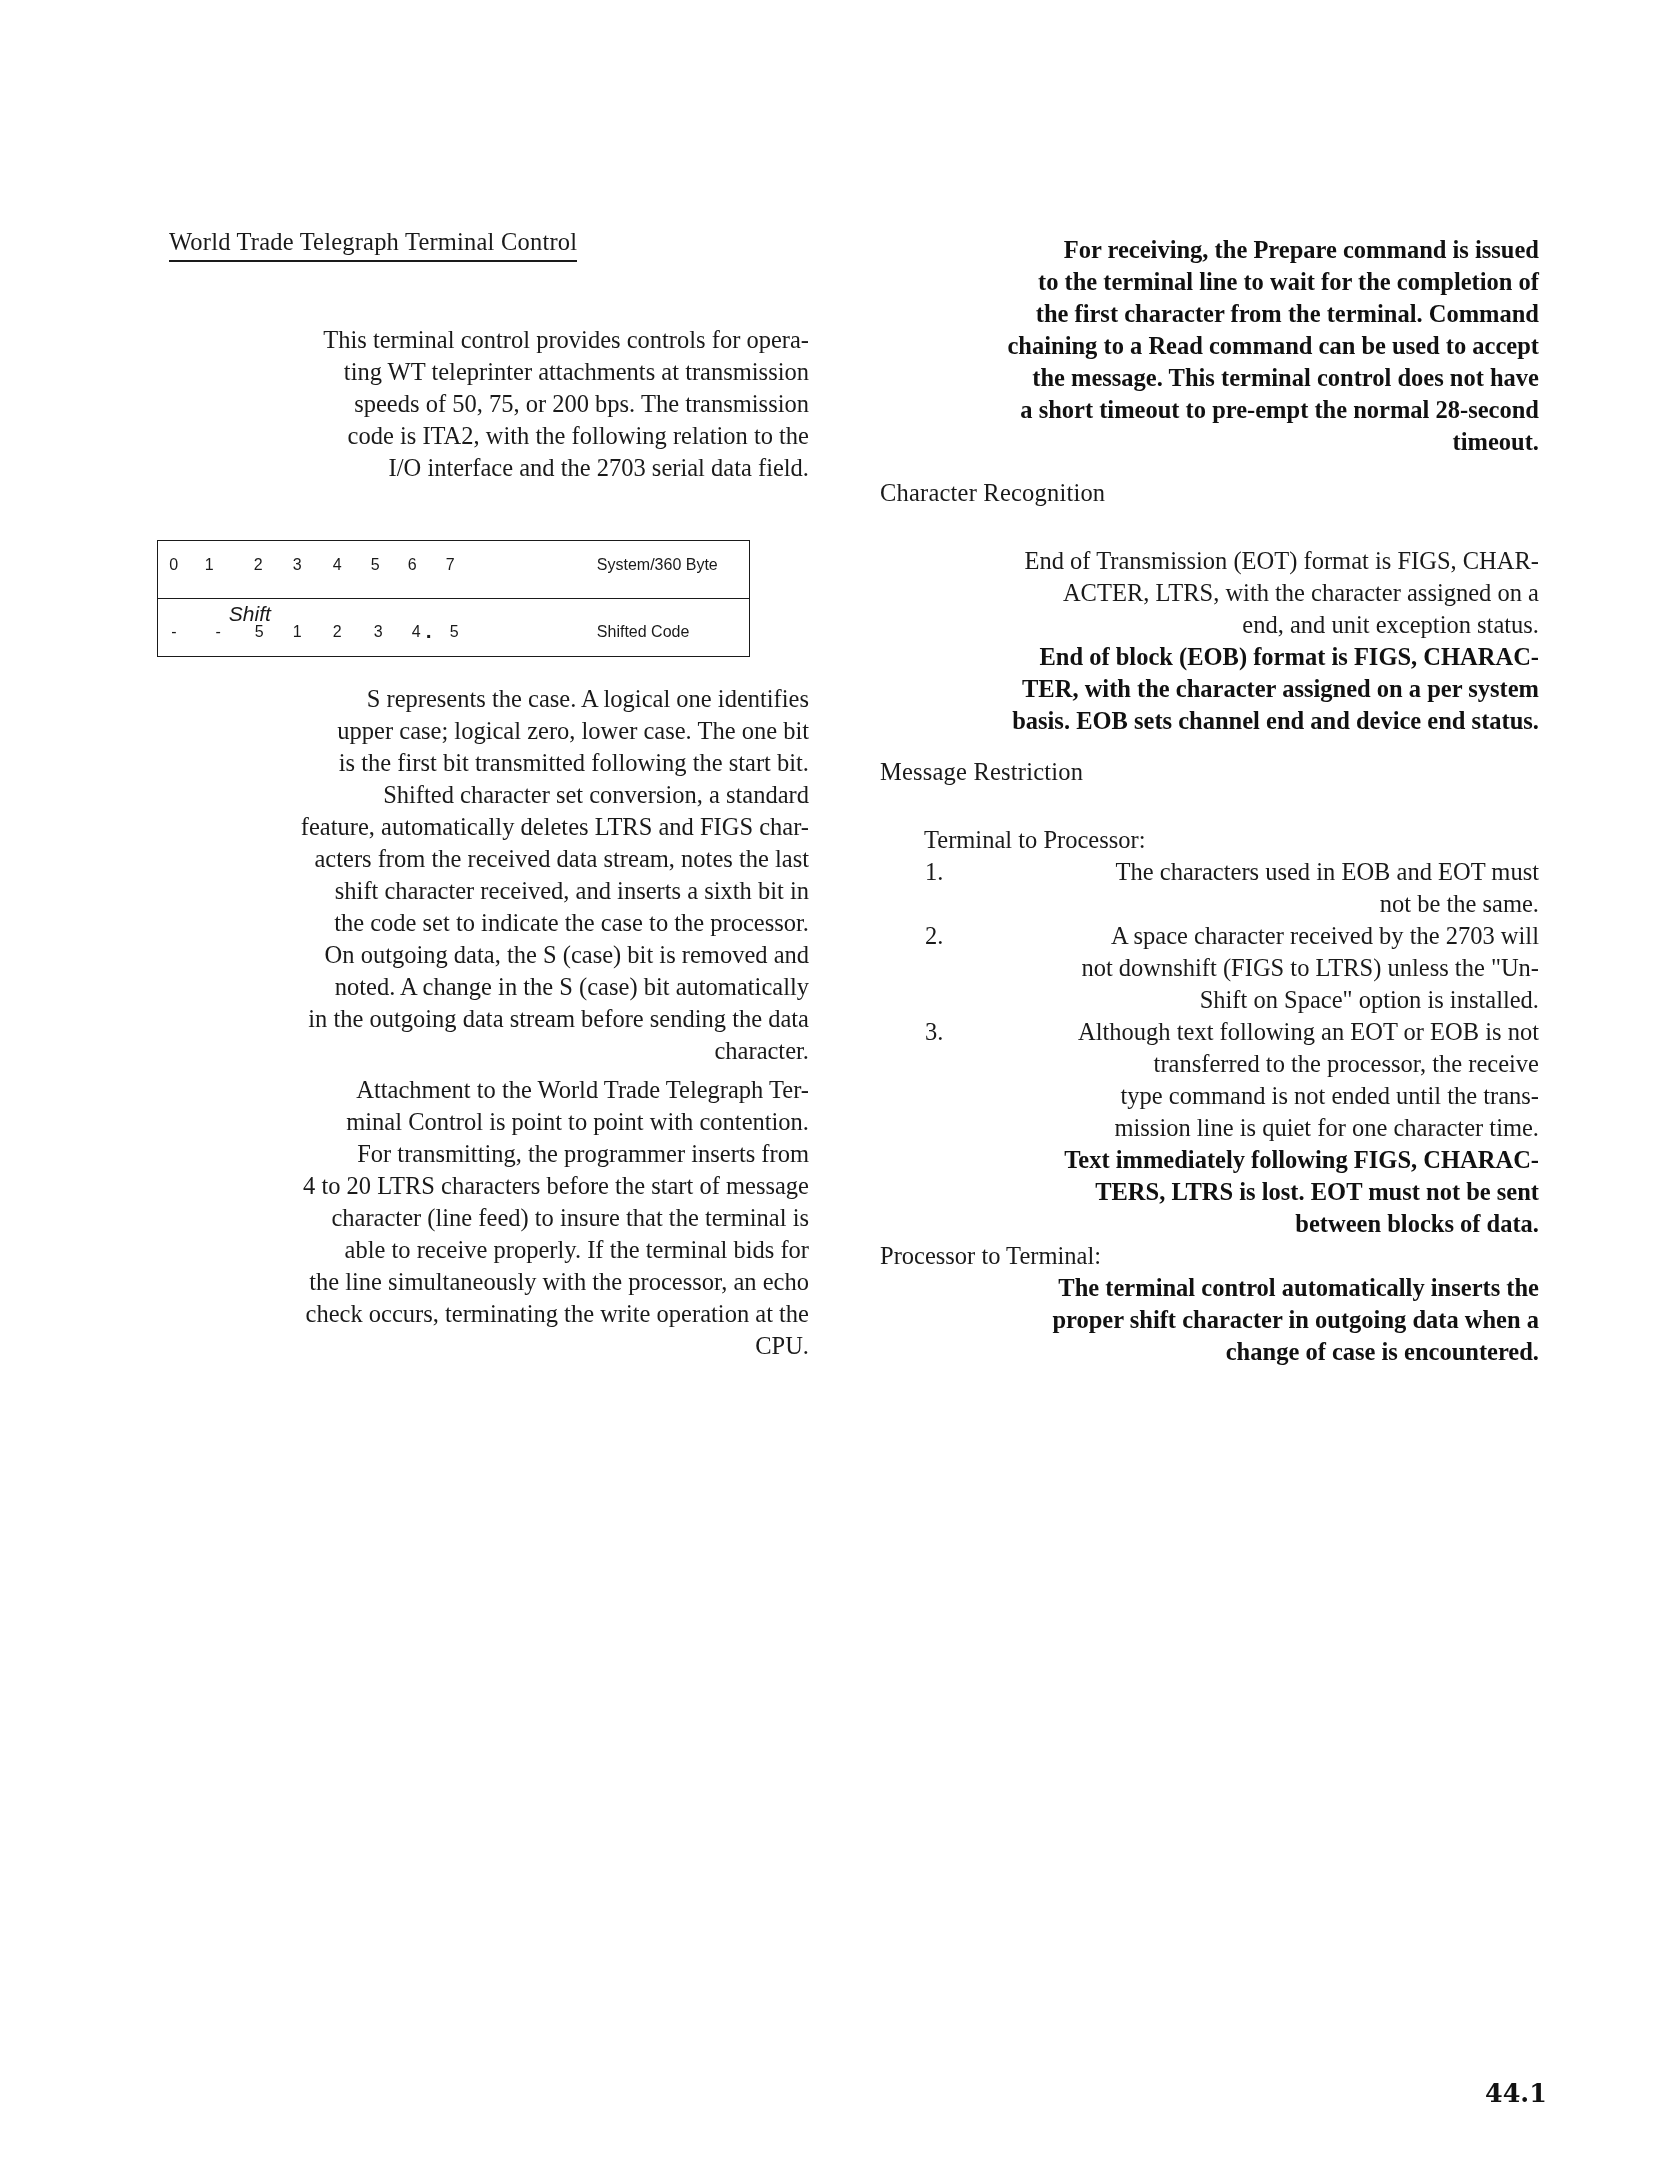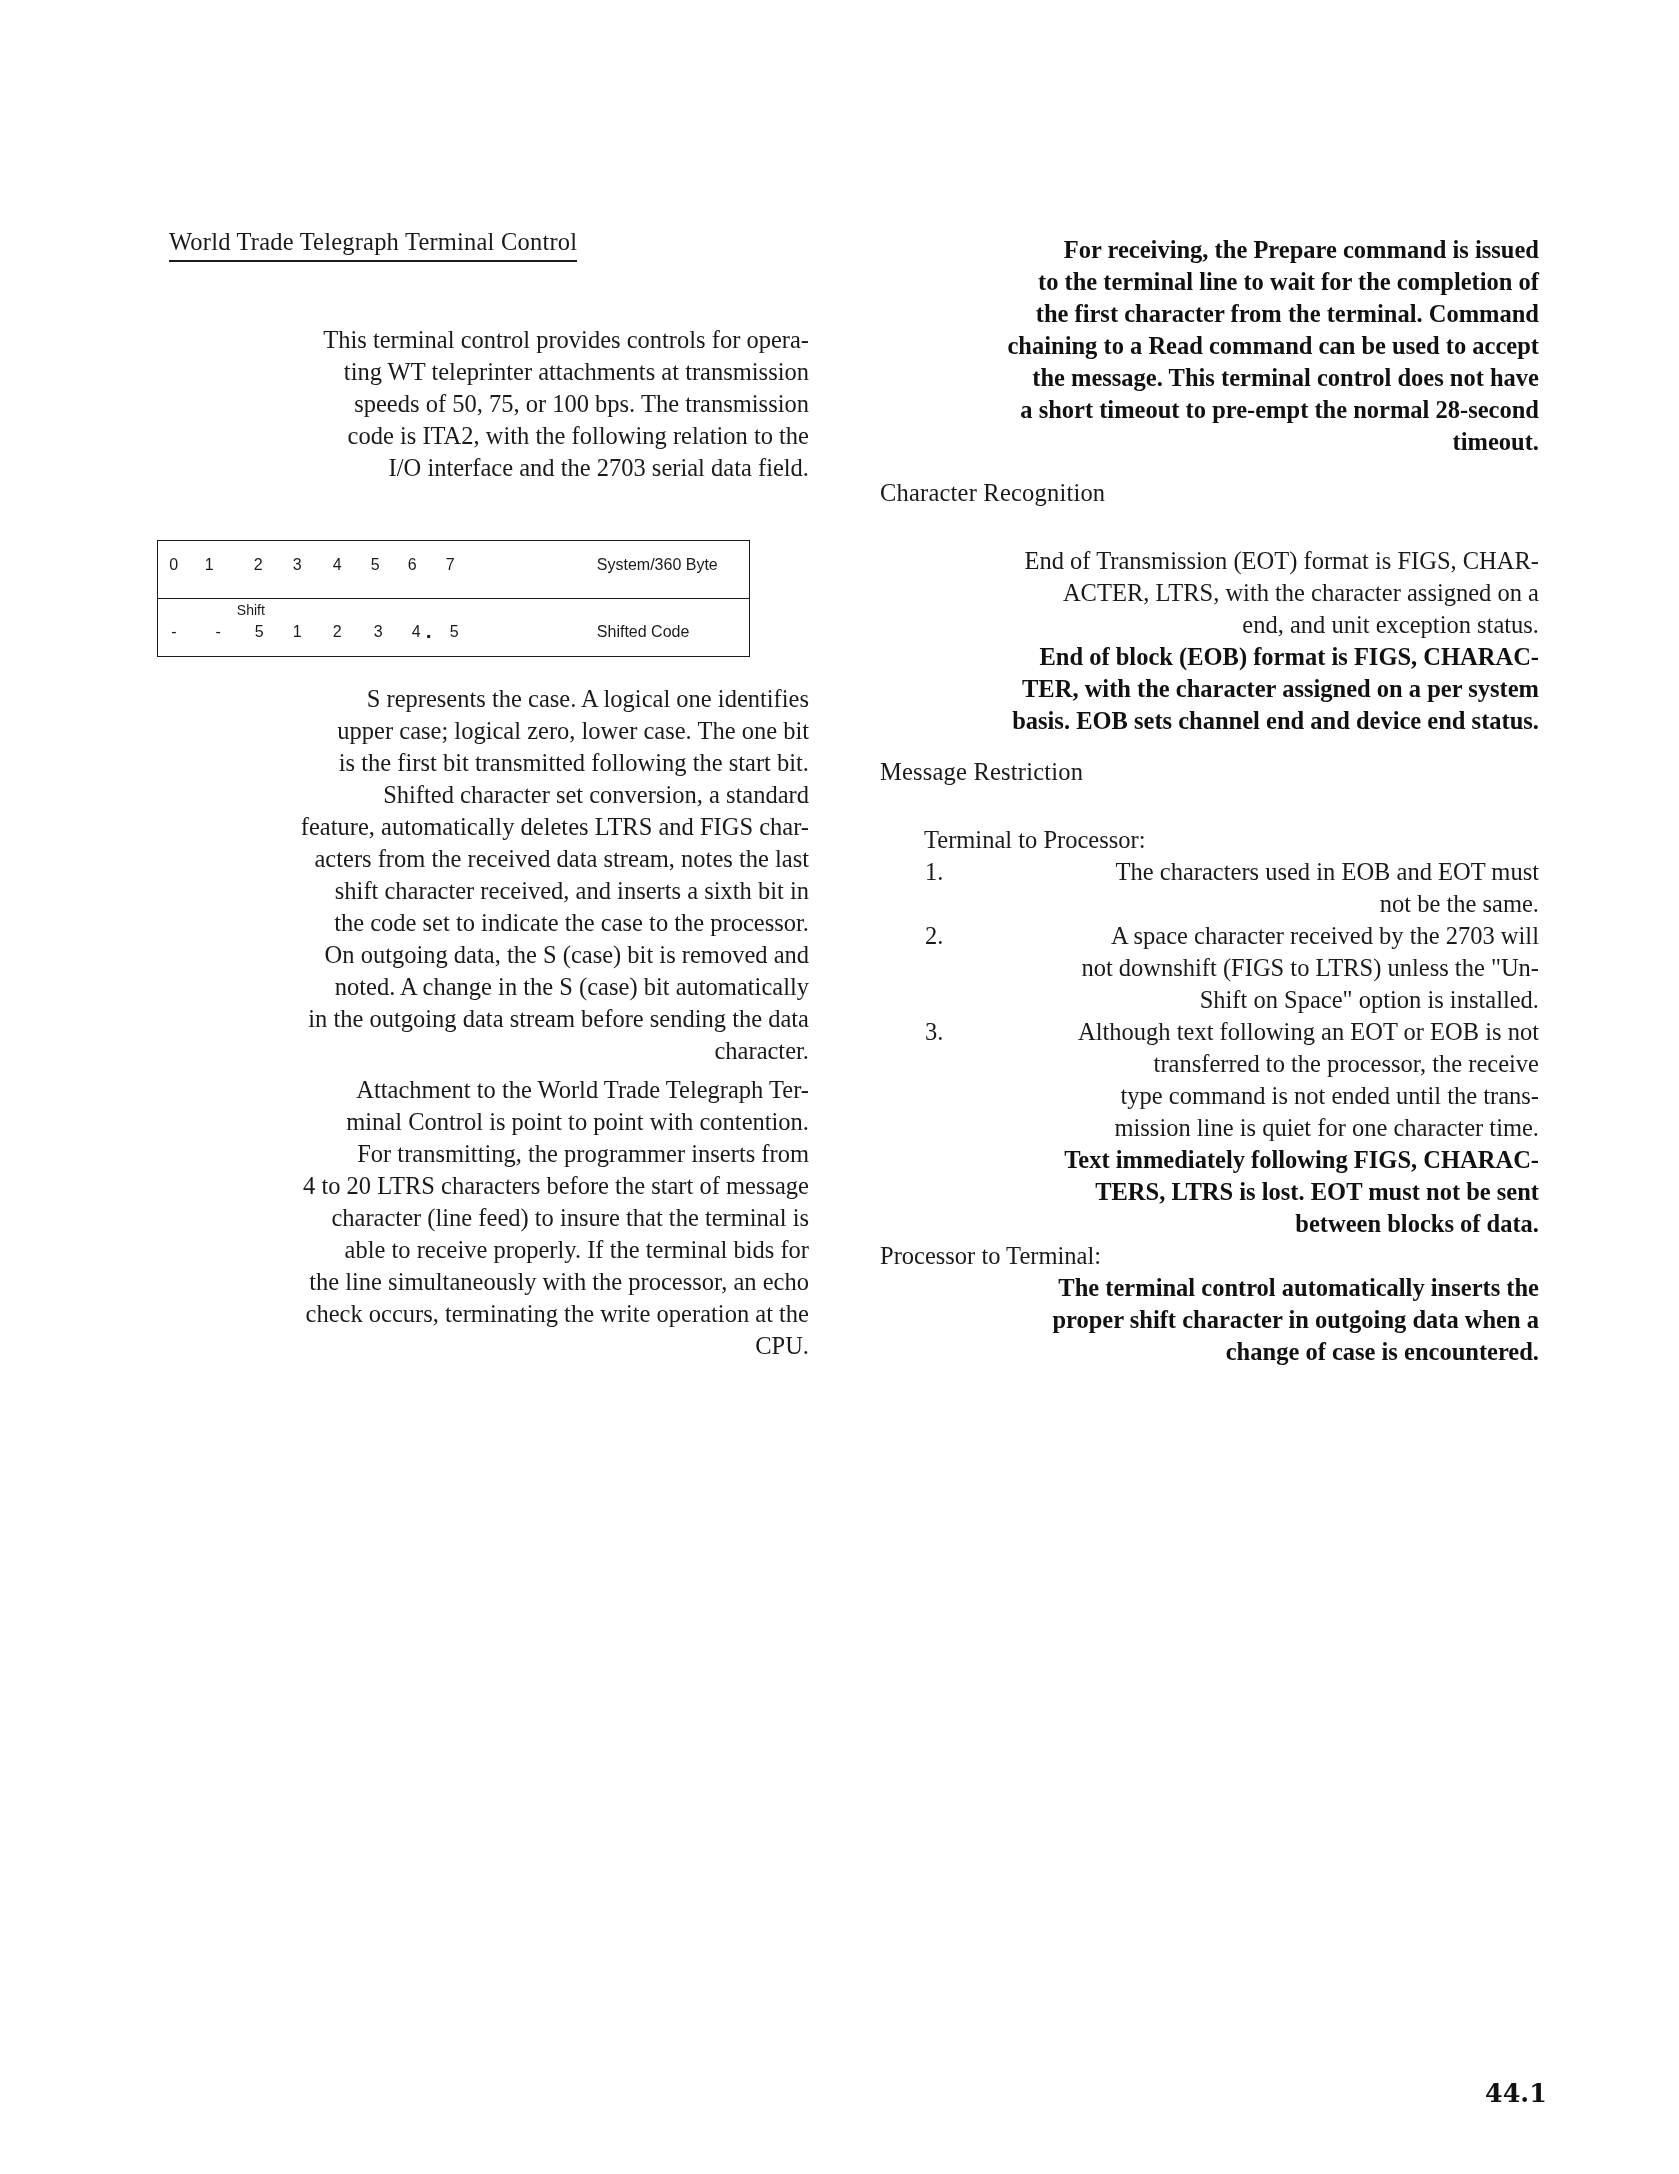--- a/index.html
+++ b/index.html
@@ -24,21 +24,21 @@
                font-size: 16px; color: #1a1a1a; }
   .bit-row { position: absolute; left: 0; right: 0; height: 50%; }
   .bit-row.top { top: 0; border-bottom: 1.9px solid #1a1a1a; }
   .bit-row.bottom { bottom: 0; }
   .bit-cell { position: absolute; width: 22.6px; text-align: center; }
   .bit-row.top .bit-cell { top: 15px; }
   .bit-row.bottom .bit-cell { top: 24.5px; }
   .bit-label { position: absolute; left: 439px; }
   .bit-row.top .bit-label { top: 15px; }
   .bit-row.bottom .bit-label { top: 24.5px; }
-  .shift-note { position: absolute; left: 79px; top: 3.8px; font-size: 14px; }
+  .shift-note { position: absolute; left: 71px; top: 3.8px; font-size: 21px; font-style: italic; }
   .dot { position: absolute; left: 268px; top: 21px; font-size: 21px; font-weight: bold; }
 
   
   .sub-head { margin-left: 44px; }
   .list { margin: 0; padding: 0; list-style: none; }
   .list-item { position: relative; padding-left: 91px; }
   .list-num { position: absolute; left: 45px; top: 0; }
   .proc-body { margin-left: 28px; }
 
   .page-number { position: absolute; left: 1485px; top: 2050px; font-size: 25.4px; font-weight: bold;
@@ -49,21 +49,21 @@
 
 <div class="col left">
   <div class="heading">
     <span class="title">World Trade Telegraph Terminal Control</span>
   </div>
   <div class="gap-title"></div>
 
   <p class="para">
     <span class="line">This terminal control provides controls for opera-</span>
     <span class="line">ting WT teleprinter attachments at transmission</span>
-    <span class="line">speeds of 50, 75, or 100 bps.  The transmission</span>
+    <span class="line">speeds of 50, 75, or 200 bps.  The transmission</span>
     <span class="line">code is ITA2, with the following relation to the</span>
     <span class="line">I/O interface and the 2703 serial data field.</span>
   </p>
 
   <div style="height:56px"></div>
 
   <div class="bit-table">
     <div class="bit-row top">
       <span class="bit-cell" style="left:4.7px">0</span>
       <span class="bit-cell" style="left:40px">1</span>

